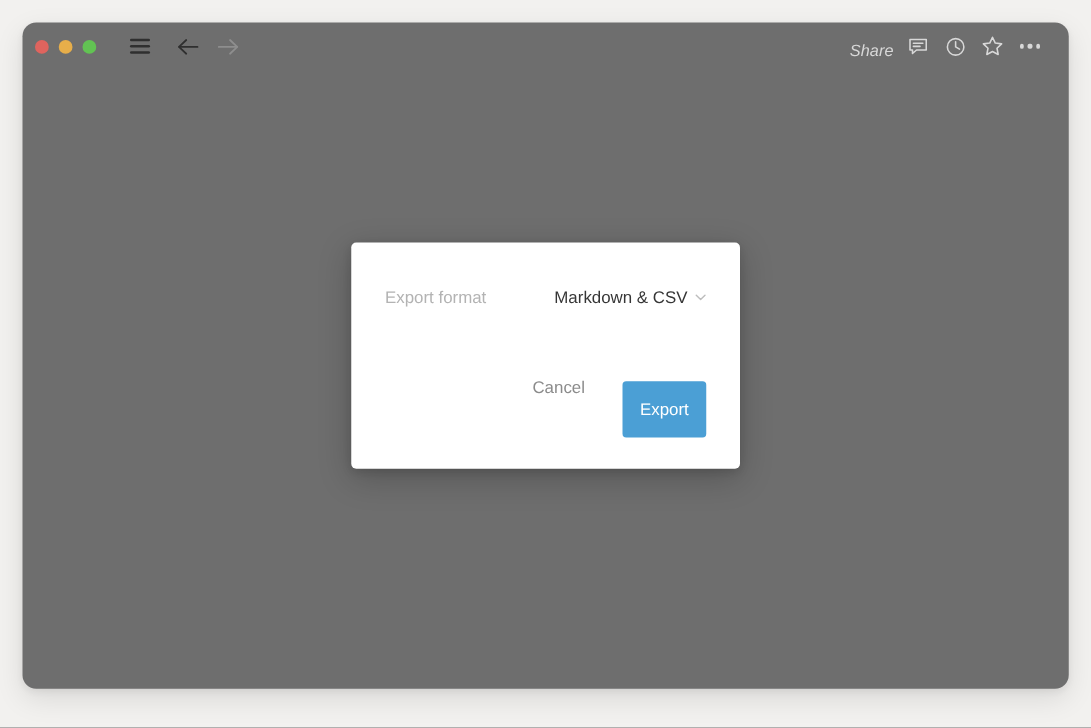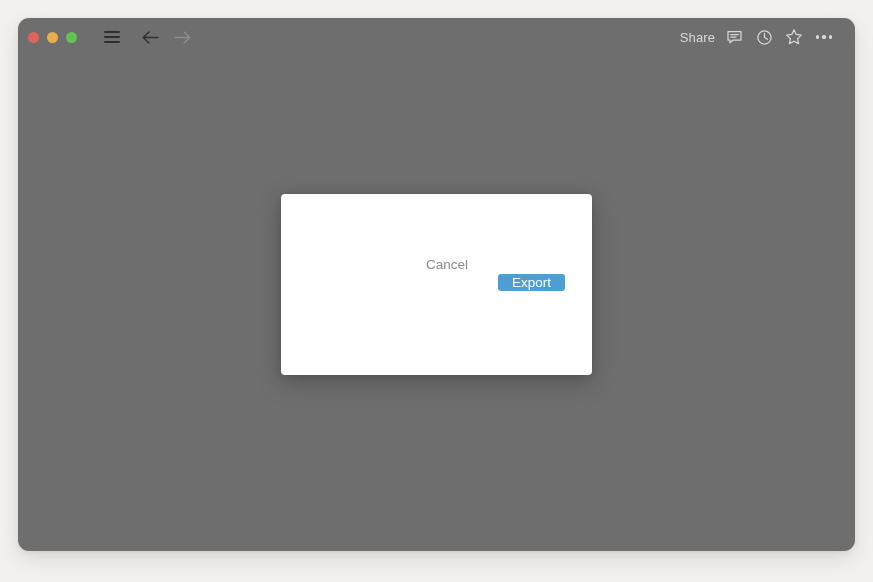--- a/index.html
+++ b/index.html
@@ -85,22 +85,23 @@
     display: flex;
     align-items: center;
     gap: 6px;
     margin-left: 12px;
   }
   .arrow-svg { display: block; }
 
   .tb-right {
     margin-left: auto;
     display: flex;
-    align-items: center;
+    align-items: flex-end;
     gap: 8px;
+    font-style: italic;
   }
   #share-button {
     font-size: 13px;
     color: #d8d8d8;
     letter-spacing: 0.1px;
     white-space: nowrap;
   }
   .tb-right .tb-icon { width: 22px; height: 22px; }
   .dots-icon {
     display: flex;
@@ -192,21 +193,21 @@
     padding: 7px 12px;
     border-radius: 3px;
     font-family: inherit;
     cursor: pointer;
   }
   #export-button {
     font-size: 13.5px;
     color: #ffffff;
     background: #4b9fd5;
     border: none;
-    padding: 1px 14px;
+    padding: 15px 14px;
     border-radius: 3px;
     font-family: inherit;
     cursor: pointer;
     margin-top: 36px;
   }
 </style>
 </head>
 <body>
 
 <div id="app-window">
@@ -277,20 +278,29 @@
             <i></i>
             <i></i>
         </span>
       </span>
 
     </div>
   </div>
 
   <div id="export-dialog">
 
+    <div class="form-row">
+      <span class="row-label">Export format</span>
+      <span class="select-value">
+        <span class="val">Markdown &amp; CSV</span>
+        <svg class="chevron" width="9" height="6" viewBox="0 0 9 6" fill="none" aria-hidden="true">
+          <path d="M1 1.2 L4.5 4.6 L8 1.2" stroke="#bdbdbd" stroke-width="1.15" stroke-linecap="round" stroke-linejoin="round"></path>
+        </svg>
+      </span>
+    </div>
 
 
 
     <div id="dialog-actions">
       <button id="cancel-button">Cancel</button>
       <button id="export-button">Export</button>
     </div>
 
   </div>
 

